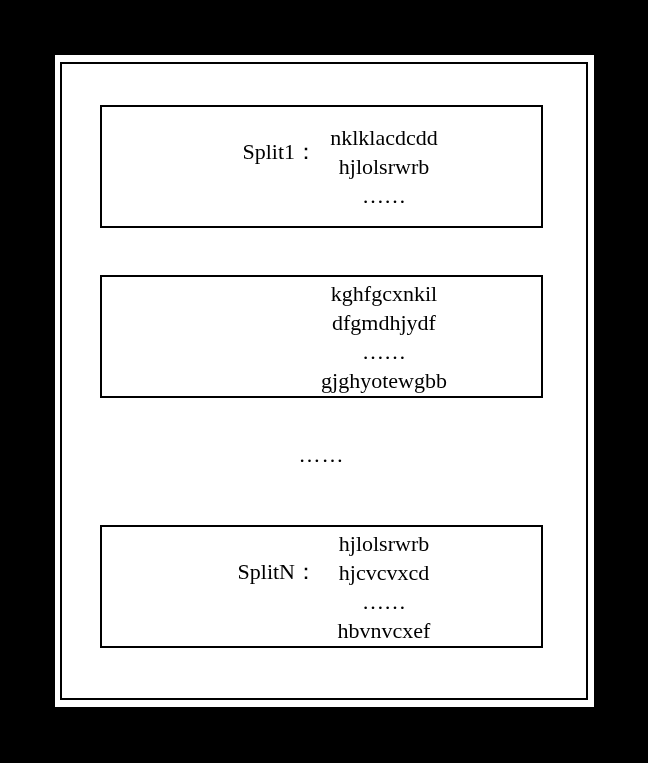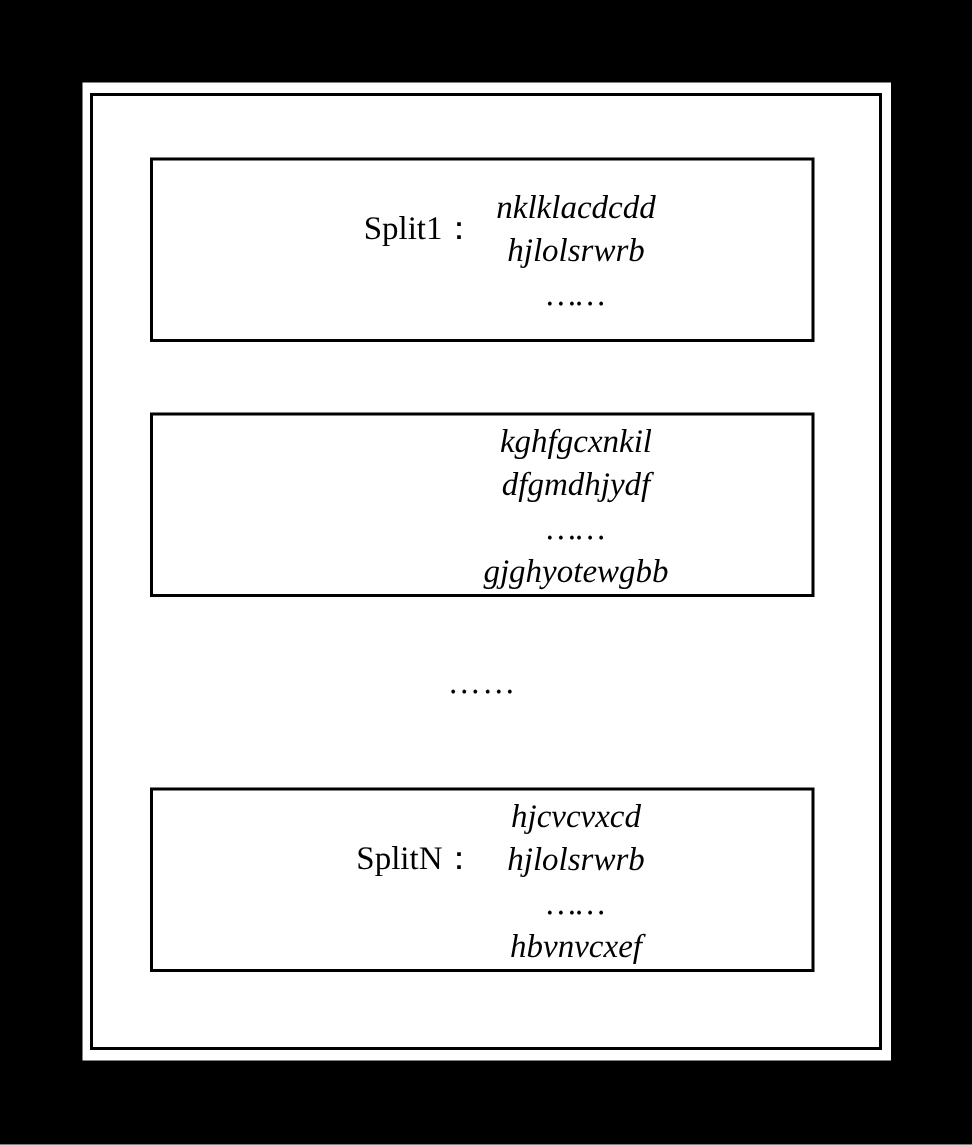--- a/index.html
+++ b/index.html
@@ -61,21 +61,20 @@
     height: 100%;
     display: flex;
     flex-direction: column;
     justify-content: center;
     text-align: center;
   }
   .split-line {
     line-height: 29px;
     font-size: 22px;
     white-space: nowrap;
-    font-style: italic;
   }
   .mid-ellipsis {
     position: absolute;
     left: 45px;
     width: 443px;
     top: 385px;
     height: 30px;
     line-height: 30px;
     text-align: center;
     font-size: 22px;
@@ -104,19 +103,19 @@
       <div class="split-line">……</div>
       <div class="split-line">gjghyotewgbb</div>
     </div>
   </div>
 
   <div class="mid-ellipsis">……</div>
 
   <div class="split-box b3">
     <div class="split-label">SplitN：</div>
     <div class="split-lines">
+      <div class="split-line">hjlolsrwrb</div>
       <div class="split-line">hjcvcvxcd</div>
-      <div class="split-line">hjlolsrwrb</div>
       <div class="split-line">……</div>
       <div class="split-line">hbvnvcxef</div>
     </div>
   </div>
 </div>
 
 </body></html>

